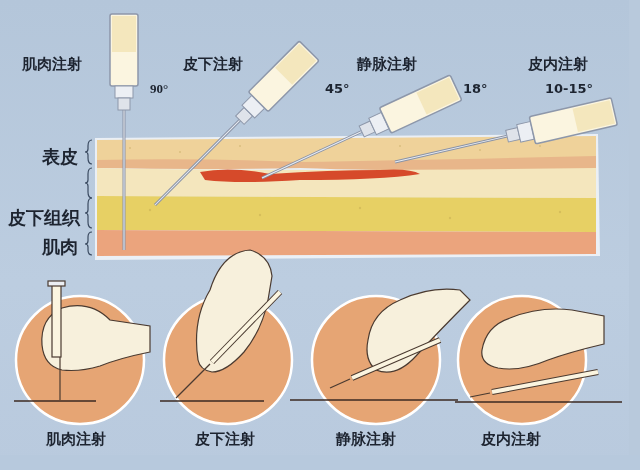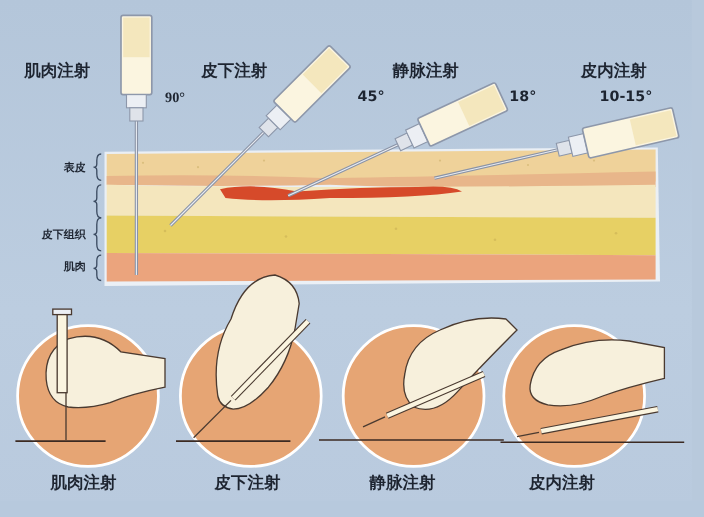--- a/index.html
+++ b/index.html
@@ -2,21 +2,21 @@
 <html><head>
 <meta charset="utf-8">
 <style>
   html,body{margin:0;padding:0;}
   body{width:640px;height:470px;overflow:hidden;background:#b8c9dc;font-family:"DejaVu Sans","Liberation Sans",sans-serif;position:relative;}
   .canvas{position:absolute;left:0;top:0;width:629px;height:470px;background:linear-gradient(180deg,#b4c6da 0%,#bccde0 60%,#b9cade 100%);}
   svg.art{position:absolute;left:0;top:0;}
   .label{position:absolute;font-weight:bold;color:#1d2430;white-space:nowrap;}
   .top-label{font-size:15px;}
   .angle{font-size:13px;}
-  .layer-label{font-size:10px;text-align:right;width:70px;}
+  .layer-label{font-size:18px;text-align:right;width:70px;}
   .bottom-label{font-size:15px;}
   .bottom-band{position:absolute;left:0;top:455px;width:640px;height:15px;background:#b7c9dd;}
 </style>
 </head>
 <body>
 
 <div class="canvas">
 
   <svg class="art" width="640" height="470" viewBox="0 0 640 470">
 

